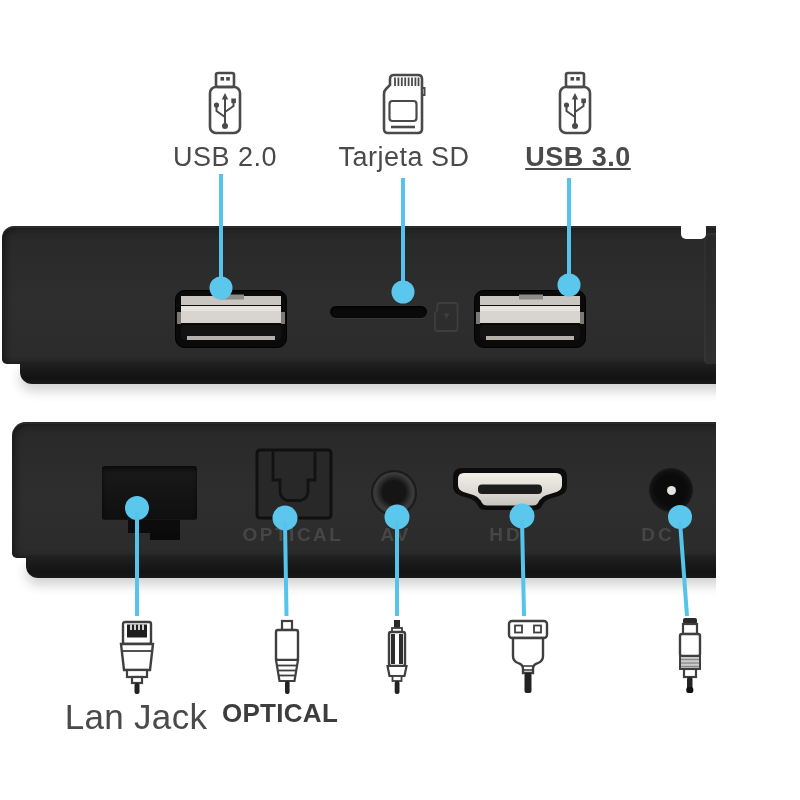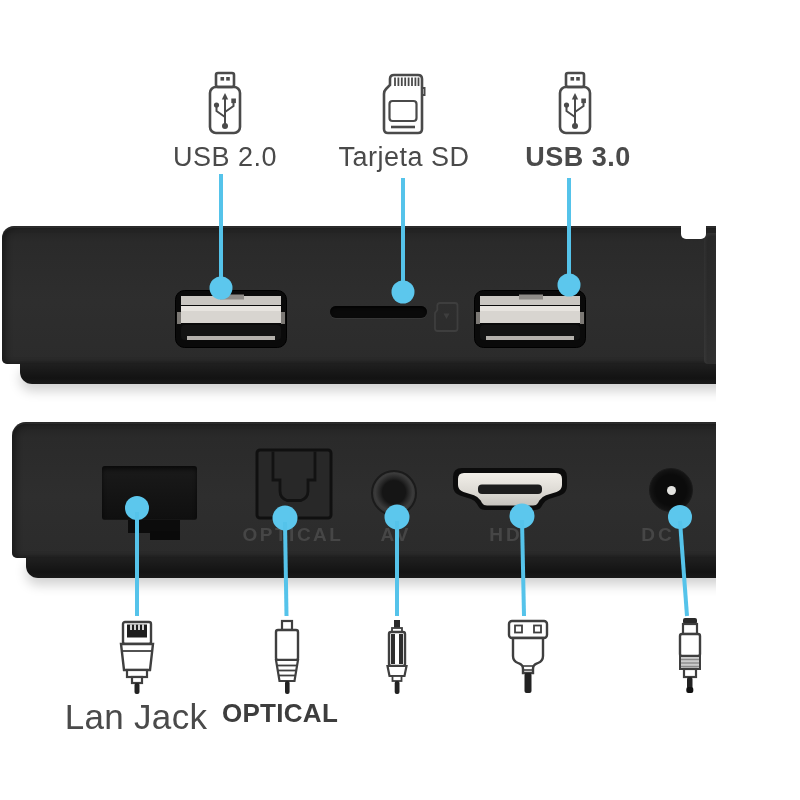--- a/index.html
+++ b/index.html
@@ -88,21 +88,21 @@
       <path d="M24 42 L32.5 36 V33"></path>
     </g>
     <path d="M24 23 L20.8 29.5 H27.2 Z" fill="#4a4a4a"></path>
     <circle cx="24" cy="56" r="3" fill="#4a4a4a"></circle>
     <circle cx="15.5" cy="35" r="2.6" fill="#4a4a4a"></circle>
     <rect x="30.3" y="28.5" width="4.6" height="4.6" fill="#4a4a4a"></rect>
   </svg>
 
   <div class="abs toplabel" style="left:150px;top:142px;width:150px;">USB 2.0</div>
   <div class="abs toplabel" style="left:320px;top:142px;width:168px;">Tarjeta SD</div>
-  <div class="abs toplabel" style="left:503px;top:142px;width:150px;font-weight:700;">USB 3.0</div>
+  <div class="abs toplabel" style="left:503px;top:142px;width:150px;font-weight:700;text-decoration:underline;">USB 3.0</div>
 
   <div class="abs dev-body" style="left:2px;top:226px;width:788px;height:138px;border-radius:12px 16px 5px 5px;"></div>
   <div class="abs corner" style="left:704px;top:233px;width:85px;height:131px;"></div>
   <div class="abs notch" style="left:681px;top:224px;width:25px;height:15px;"></div>
   <div class="abs dev-bevel" style="left:20px;top:364px;width:752px;height:20px;"></div>
 
   <svg class="abs" style="left:175px;top:290px;" width="112" height="58" viewBox="0 0 112 58">
     <rect x="0.5" y="0.5" width="111" height="57" rx="9" fill="#0a0a0a" stroke="#000"></rect>
     <rect x="6" y="6" width="100" height="9" fill="#c9c6c1"></rect>
     <rect x="45" y="4.5" width="24" height="5" fill="#8f8c88"></rect>

